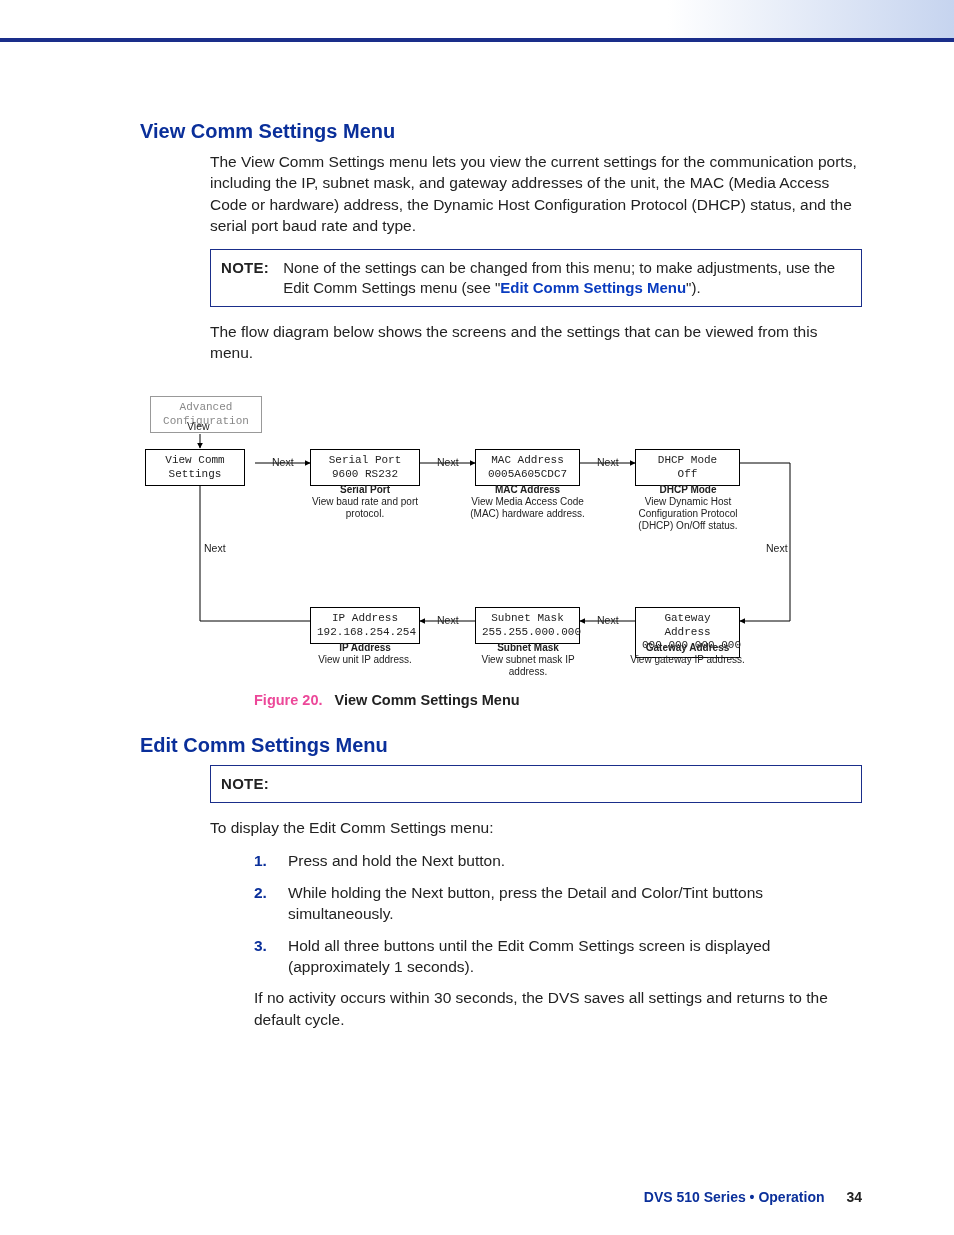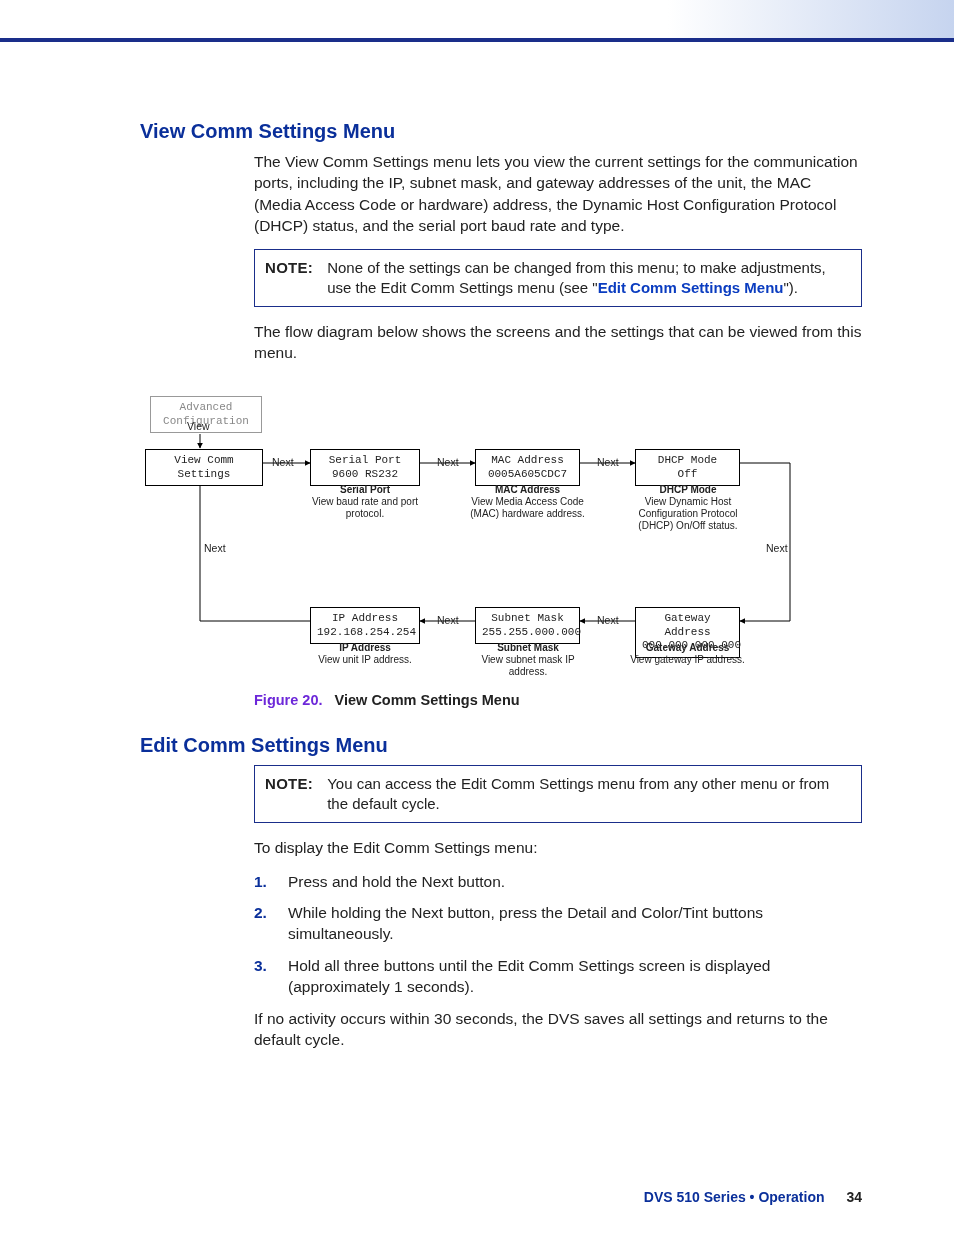--- a/index.html
+++ b/index.html
@@ -1,34 +1,34 @@
 <!DOCTYPE html>
 <html><head>
 <meta charset="utf-8">
 <style>
   * { box-sizing: border-box; margin: 0; padding: 0; }
   html, body { width: 954px; height: 1235px; background: #fff; font-family: "Segoe UI", "Helvetica Neue", Arial, sans-serif; color: #222; }
   .topbar { height: 42px; background: linear-gradient(to right, #fff 0%, #fff 70%, #c6d4ef 100%); border-bottom: 4px solid #1a2e8a; }
   .page { padding: 78px 92px 0 140px; position: relative; height: calc(1235px - 46px); }
   .h2 { color: #0a2f9a; font-weight: 700; font-size: 20px; margin-bottom: 8px; }
-  .body-indent { margin-left: 114px; margin-right: 0; font-size: 15.5px; line-height: 1.38; }
+  .body-indent { margin-left: 70px; margin-right: 0; font-size: 15.5px; line-height: 1.38; }
   .para { margin-bottom: 12px; }
   .notebox { border: 1.5px solid #1a2e8a; padding: 8px 10px 8px 10px; margin-bottom: 14px; font-size: 15px; line-height: 1.35; }
   .notebox .note-row { display: flex; gap: 14px; }
   .notebox .note-label { font-weight: 800; letter-spacing: 0.3px; flex: 0 0 auto; }
   .link-like { color: #0a3cc0; font-weight: 700; }
   .figure-wrap { position: relative; width: 720px; height: 310px; margin: 8px 0 6px -50px; } 
   .figure-wrap svg { position: absolute; inset: 0; }
   .screen-box { position: absolute; border: 1px solid #000; background: #fff; font-family: "Courier New", monospace; font-size: 11px; text-align: center; padding: 4px 6px; line-height: 1.25; }
   .soft-box { position: absolute; border: 1px solid #999; color: #888; background: #fff; font-family: "Courier New", monospace; font-size: 11px; text-align: center; padding: 4px 6px; line-height: 1.25; }
   .small-label { position: absolute; font-size: 10px; text-align: center; line-height: 1.2; }
   .small-label .bold { font-weight: 700; }
   .flow-text { position: absolute; font-size: 10.5px; }
   .caption { margin-left: 114px; font-size: 14.5px; margin-top: 4px; margin-bottom: 26px; }
-  .caption .figno { color: #6d28d9; font-weight: 700; }
+  .caption .figno { color: #ec4899; font-weight: 700; }
   .caption .figtitle { font-weight: 700; }
   ol.steps { list-style: none; margin-left: 114px; font-size: 15.5px; line-height: 1.38; }
   ol.steps li { display: flex; gap: 14px; margin-bottom: 10px; }
   ol.steps li .num { color: #0a2f9a; font-weight: 700; flex: 0 0 20px; }
   .footer { position: absolute; bottom: 26px; right: 92px; font-size: 14px; }
   .footer .series { color: #0a2f9a; font-weight: 700; }
   .footer .pagenum { font-weight: 700; margin-left: 18px; }
 </style>
 </head>
 <body>
@@ -84,21 +84,21 @@
       <line x1="110" y1="245" x2="110" y2="101" stroke="#000" stroke-width="1" marker-end="url(#arr)"></line>
 
       <line x1="275" y1="259" x2="275" y2="265" stroke="#000"></line>
       <line x1="437" y1="259" x2="437" y2="265" stroke="#000"></line>
       <line x1="597" y1="259" x2="597" y2="265" stroke="#000"></line>
     </svg>
 
     <div class="soft-box" style="left:60px; top:20px; width:112px;">Advanced<br>Configuration</div>
     <div class="flow-text" style="left:97px; top:44px;">View</div>
 
-    <div class="screen-box" style="left:55px; top:73px; width:118px;">View Comm<br>Settings</div>
+    <div class="screen-box" style="left:55px; top:73px; width:100px;">View Comm<br>Settings</div>
     <div class="screen-box" style="left:220px; top:73px; width:110px;">Serial Port<br>9600     RS232</div>
     <div class="screen-box" style="left:385px; top:73px; width:105px;">MAC Address<br>0005A605CDC7</div>
     <div class="screen-box" style="left:545px; top:73px; width:105px;">DHCP Mode<br>Off</div>
 
     <div class="screen-box" style="left:220px; top:231px; width:110px;">IP Address<br>192.168.254.254</div>
     <div class="screen-box" style="left:385px; top:231px; width:105px;">Subnet Mask<br>255.255.000.000</div>
     <div class="screen-box" style="left:545px; top:231px; width:105px;">Gateway Address<br>000.000.000.000</div>
 
     <div class="flow-text" style="left:182px; top:80px;">Next</div>
     <div class="flow-text" style="left:347px; top:80px;">Next</div>
@@ -139,21 +139,20 @@
     <span class="figno">Figure 20.</span>
     &nbsp;&nbsp;<span class="figtitle">View Comm Settings Menu</span>
   </div>
 
   <div class="h2">Edit Comm Settings Menu</div>
 
   <div class="body-indent">
     <div class="notebox">
       <div class="note-row">
         <div class="note-label">NOTE:</div>
-        <div>You can access the Edit Comm Settings menu from any other menu or from the default cycle.</div>
       </div>
     </div>
   </div>
 
   <div class="body-indent para">To display the Edit Comm Settings menu:</div>
 
   <ol class="steps">
     <li>
         <span class="num">1.</span>
         <span>Press and hold the Next button.</span>

